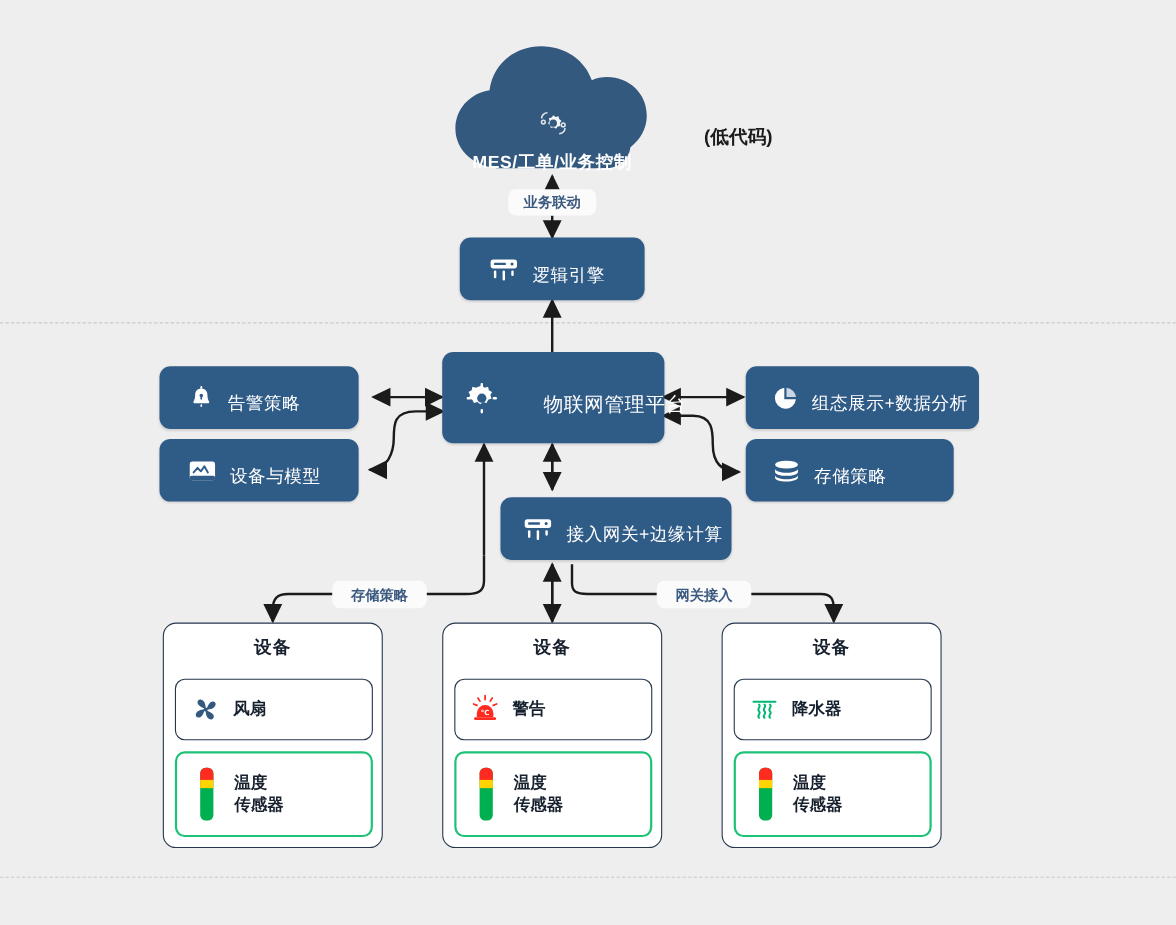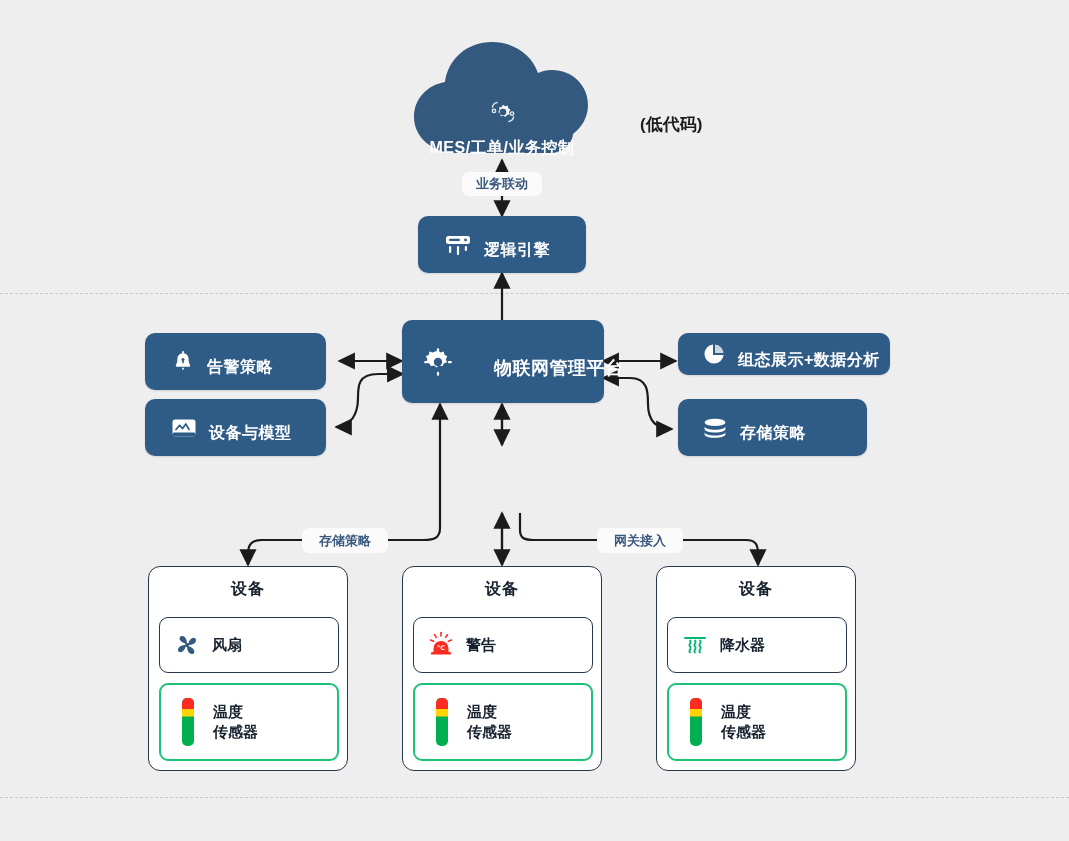--- a/index.html
+++ b/index.html
@@ -23,21 +23,21 @@
     display:flex;align-items:center;
     box-sizing:border-box;
     color:#ffffff;
     box-shadow:0 1px 2px rgba(0,0,0,.12);
   }
   .node .ico{
     flex:0 0 auto;display:flex;align-items:center;justify-content:center;
     margin-right:12px;
   }
   .node .lbl{
-    font-size:16px;font-weight:700;letter-spacing:.5px;white-space:nowrap;margin-top:12px;
+    font-size:16px;font-weight:400;letter-spacing:.5px;white-space:nowrap;margin-top:12px;
   }
 
   
   #cloud{position:absolute;left:404px;top:35px;width:196px;height:125px;}
   #cloud .cloud-label{
     position:absolute;left:0;top:78px;width:196px;text-align:center;
     color:#fff;font-size:16px;font-weight:700;letter-spacing:.5px;
     white-space:nowrap;
     margin-top:25px;
   }
@@ -206,41 +206,56 @@
     <span class="ico">
       <svg width="26" height="22" viewBox="0 0 26 22">
         <rect x="1.5" y="2.5" width="23" height="17" rx="2.5" fill="#ffffff"></rect>
         <rect x="1.5" y="15.5" width="23" height="4" rx="1.6" fill="#2f5b87"></rect>
         <path d="M5 12.5 l3.6-4.2 3 3.2 3.2-4.6 3.2 5.6" stroke="#2f5b87" stroke-width="1.7" fill="none" stroke-linejoin="round" stroke-linecap="round"></path>
       </svg>
     </span>
     <span class="lbl">设备与模型</span>
   </div>
 
-  <div class="node" style="left:678px;top:333px;width:212px;height:42px;padding-left:24px;">
+  <div class="node" style="left:678px;top:333px;width:212px;height:57px;padding-left:24px;">
     <span class="ico">
       <svg width="24" height="24" viewBox="0 0 24 24">
         <path d="M11 2.4 A9.6 9.6 0 1 0 21.6 13 L11 13 Z" fill="#ffffff"></path>
         <path d="M13 2.4 A9.6 9.6 0 0 1 21.6 11 L13 11 Z" fill="#ffffff" opacity="0.75"></path>
       </svg>
     </span>
     <span class="lbl">组态展示+数据分析</span>
   </div>
 
   <div class="node" style="left:678px;top:399px;width:189px;height:57px;padding-left:24px;align-items:center;">
     <span class="ico">
       <svg width="26" height="22" viewBox="0 0 26 22">
         <ellipse cx="13" cy="5.4" rx="10.4" ry="3.6" fill="#ffffff"></ellipse>
         <path d="M2.6 9.2 c0 2 4.6 3.6 10.4 3.6 s10.4-1.6 10.4-3.6 v2.8 c0 2-4.6 3.6-10.4 3.6 S2.6 14 2.6 12 Z" fill="#ffffff"></path>
         <path d="M2.6 15 c0 2 4.6 3.6 10.4 3.6 s10.4-1.6 10.4-3.6 v2.2 c0 2-4.6 3.6-10.4 3.6 S2.6 19.4 2.6 17.4 Z" fill="#ffffff"></path>
       </svg>
     </span>
     <span class="lbl">存储策略</span>
   </div>
 
+  <div class="node" style="left:455px;top:452px;width:210px;height:57px;padding-left:20px;">
+    <span class="ico">
+      <svg width="28" height="24" viewBox="0 0 28 24">
+        <rect x="2" y="3" width="24" height="8" rx="2.5" fill="#ffffff"></rect>
+        <rect x="5" y="5.8" width="11" height="2.2" rx="1.1" fill="#2f5b87"></rect>
+        <circle cx="21.5" cy="7" r="1.4" fill="#2f5b87"></circle>
+        <g fill="#ffffff">
+          <rect x="5" y="13" width="2.2" height="7" rx="1"></rect>
+          <rect x="12.9" y="13" width="2.2" height="9" rx="1"></rect>
+          <rect x="20.8" y="13" width="2.2" height="5" rx="1"></rect>
+        </g>
+      </svg>
+    </span>
+    <span class="lbl">接入网关+边缘计算</span>
+  </div>
 
   <div class="chip" style="left:302px;top:528px;width:86px;padding:0;height:25px;">存储策略</div>
   <div class="chip" style="left:597px;top:528px;width:86px;padding:0;height:25px;">网关接入</div>
 
   <div class="devcard" style="left:148px;top:566px;">
     <div class="dev-title">设备</div>
     <div class="devslot plain">
       <span class="sico">
         <svg width="28" height="28" viewBox="0 0 28 28">
           <g fill="#33597f">

